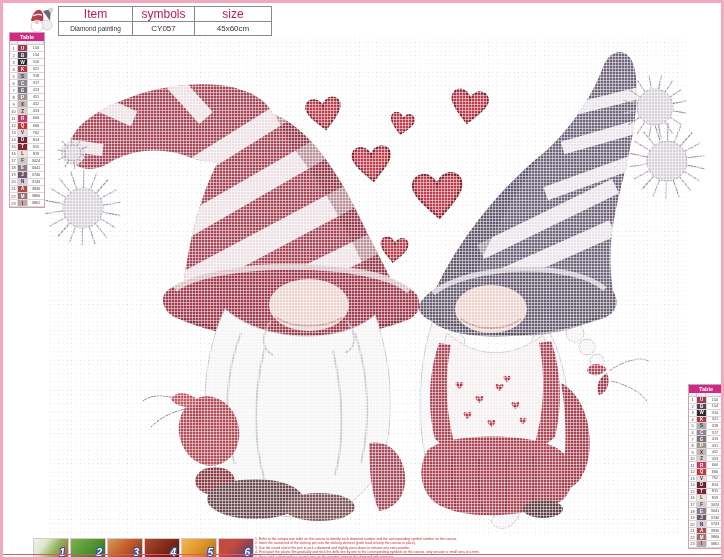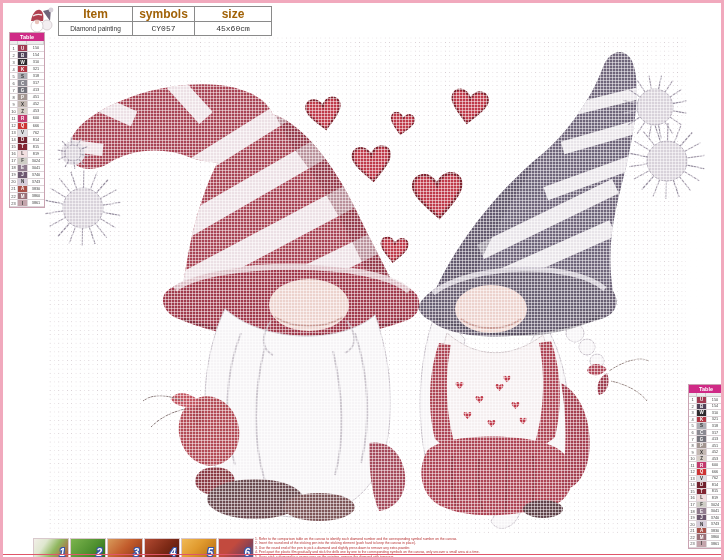--- a/index.html
+++ b/index.html
@@ -6,24 +6,24 @@
   *{box-sizing:border-box;}
   .page{position:relative;width:724px;height:560px;background:#fff;
         border:3px solid #f1a9bd;overflow:hidden;
         font-family:"Liberation Sans", sans-serif;}
   
   .logo{position:absolute;left:20px;top:3px;width:36px;height:28px;}
   .hdr-table{position:absolute;left:55px;top:3px;width:214px;border:1px solid #8a8a8a;background:#fff;z-index:6;}
   .hdr-row{display:flex;}
   .hdr-cell{border-right:1px solid #8a8a8a;display:flex;align-items:center;justify-content:center;}
   .hdr-cell:last-child{border-right:none;}
-  .hdr-row.head .hdr-cell{height:15px;color:#a16207;font-weight:bold;font-size:12px;border-bottom:1px solid #8a8a8a;}
+  .hdr-row.head .hdr-cell{height:15px;color:#be185d;font-weight:normal;font-size:12px;border-bottom:1px solid #8a8a8a;}
   .c1{width:74px;} .c2{width:62px;} .c3{width:76px;text-align:center;}
   .hdr-row.val .hdr-cell{height:13px;color:#333;}
-  .hdr-row.val .c1{font-size:6.5px;} .hdr-row.val .c2,.hdr-row.val .c3{font-size:8px;font-family:Liberation Mono, monospace;}
+  .hdr-row.val .c1{font-size:6.5px;} .hdr-row.val .c2,.hdr-row.val .c3{font-size:8px;}
   
   .canvas-bg{position:absolute;left:45px;top:33px;width:638px;height:498px;z-index:1;
      background-image:radial-gradient(circle,#d2c7cd 0.55px,rgba(0,0,0,0) 0.8px);
      background-size:4.3px 4.3px;}
   .art{position:absolute;left:0;top:0;width:724px;height:560px;z-index:2;pointer-events:none;}
   .stitch{position:absolute;left:45px;top:33px;width:660px;height:498px;z-index:3;pointer-events:none;
      background-image:
        repeating-linear-gradient(0deg,rgba(255,255,255,.5) 0 1px,rgba(0,0,0,0) 1px 3px),
        repeating-linear-gradient(90deg,rgba(255,255,255,.5) 0 1px,rgba(0,0,0,0) 1px 3px);}
   

